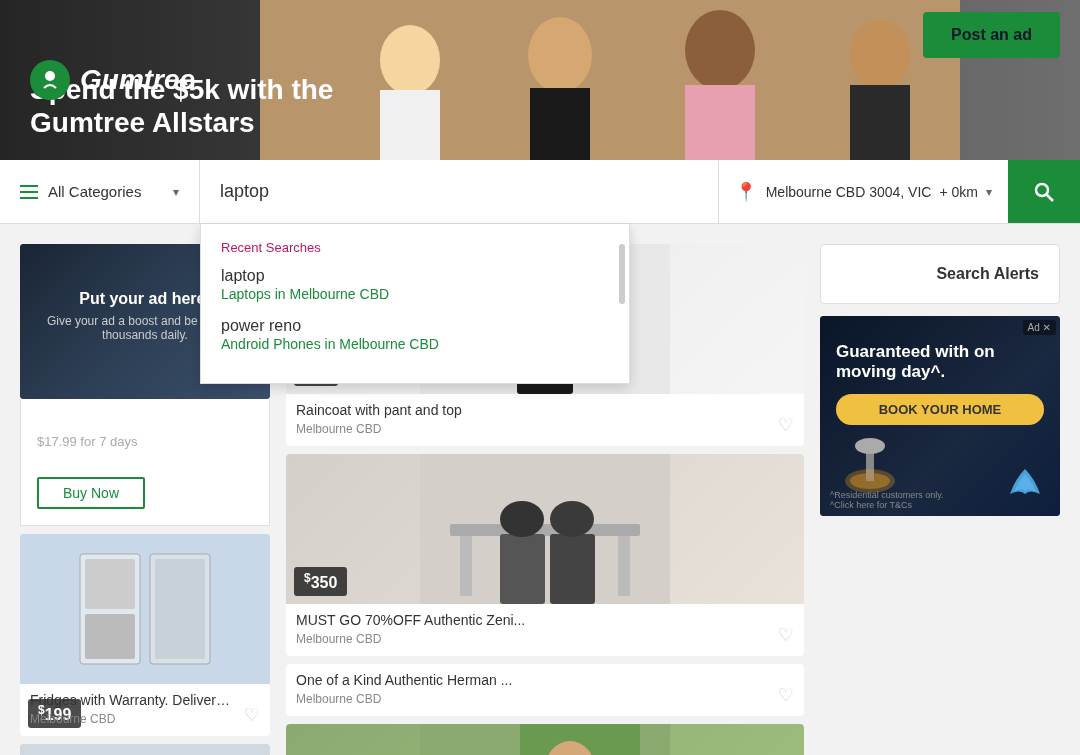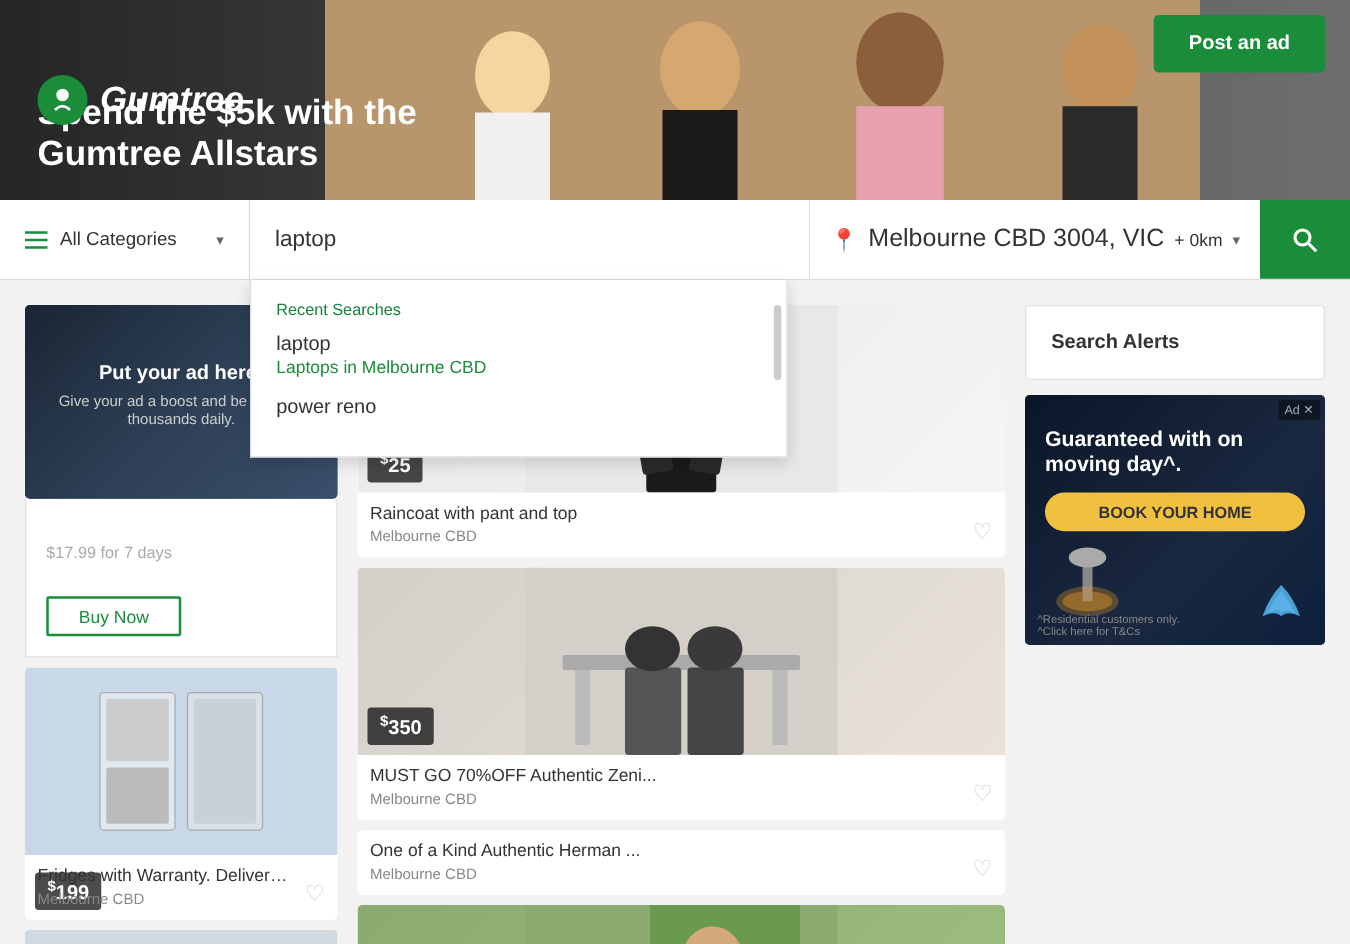--- a/index.html
+++ b/index.html
@@ -58,21 +58,21 @@
       color: white;
       font-size: 28px;
       font-weight: bold;
       line-height: 1.2;
       max-width: 320px;
     }
     .post-ad-btn {
       position: absolute;
       top: 12px; right: 20px;
       background: #1a8c3a;
-      color: #ffffff;
+      color: #0f172a;
       border: none;
       padding: 14px 28px;
       font-size: 16px;
       font-weight: bold;
       border-radius: 4px;
       cursor: pointer;
       z-index: 10;
     }
 
     
@@ -147,21 +147,21 @@
       border-left: 1px solid #ddd;
       height: 100%;
       min-width: 280px;
       cursor: pointer;
     }
     .location-pin {
       color: #1a8c3a;
       font-size: 18px;
     }
     .location-text {
-      font-size: 20px;
+      font-size: 14px;
       color: #333;
       flex: 1;
     }
     .distance-text {
       font-size: 14px;
       color: #333;
     }
     .search-btn {
       background: #1a8c3a;
       border: none;
@@ -184,21 +184,21 @@
       width: 430px;
       background: white;
       border: 1px solid #ddd;
       border-top: none;
       box-shadow: 0 4px 12px rgba(0,0,0,0.15);
       z-index: 200;
       padding: 16px 20px;
     }
     .dropdown-title {
       font-size: 13px;
-      color: #15803d;
+      color: #be185d;
       margin-bottom: 12px;
       font-weight: normal;
     }
     .dropdown-item {
       margin-bottom: 14px;
     }
     .dropdown-item-main {
       font-size: 16px;
       color: #333;
       font-weight: normal;
@@ -347,21 +347,21 @@
     
     .right-col {
       width: 240px;
       flex-shrink: 0;
     }
     .search-alerts-box {
       background: white;
       border: 1px solid #e0e0e0;
       border-radius: 4px;
       padding: 20px;
-      text-align: left;
+      text-align: right;
       margin-bottom: 12px;
     }
     .search-alerts-title {
       font-size: 16px;
       font-weight: bold;
       color: #333;
     }
     .ad-banner {
       width: 240px;
       height: 200px;
@@ -480,20 +480,21 @@
   </button>
 
   <div class="search-dropdown">
     <div class="dropdown-title">Recent Searches</div>
     <div class="dropdown-item">
       <div class="dropdown-item-main">laptop</div>
       <a class="dropdown-item-sub">Laptops in Melbourne CBD</a>
     </div>
     <div class="dropdown-item">
       <div class="dropdown-item-main">power reno</div>
+      <a class="dropdown-item-sub">Android Phones in Melbourne CBD</a>
     </div>
     <div class="dropdown-scrollbar"></div>
   </div>
 </div>
 
 <div class="main-content">
 
   <div class="left-promo">
     <div class="promo-card">
       <div style="position:absolute;top:0;left:0;right:0;bottom:0;background:linear-gradient(135deg,#1a2535 0%,#2d3f55 50%,#3a4f6a 100%);z-index:0;"></div>

